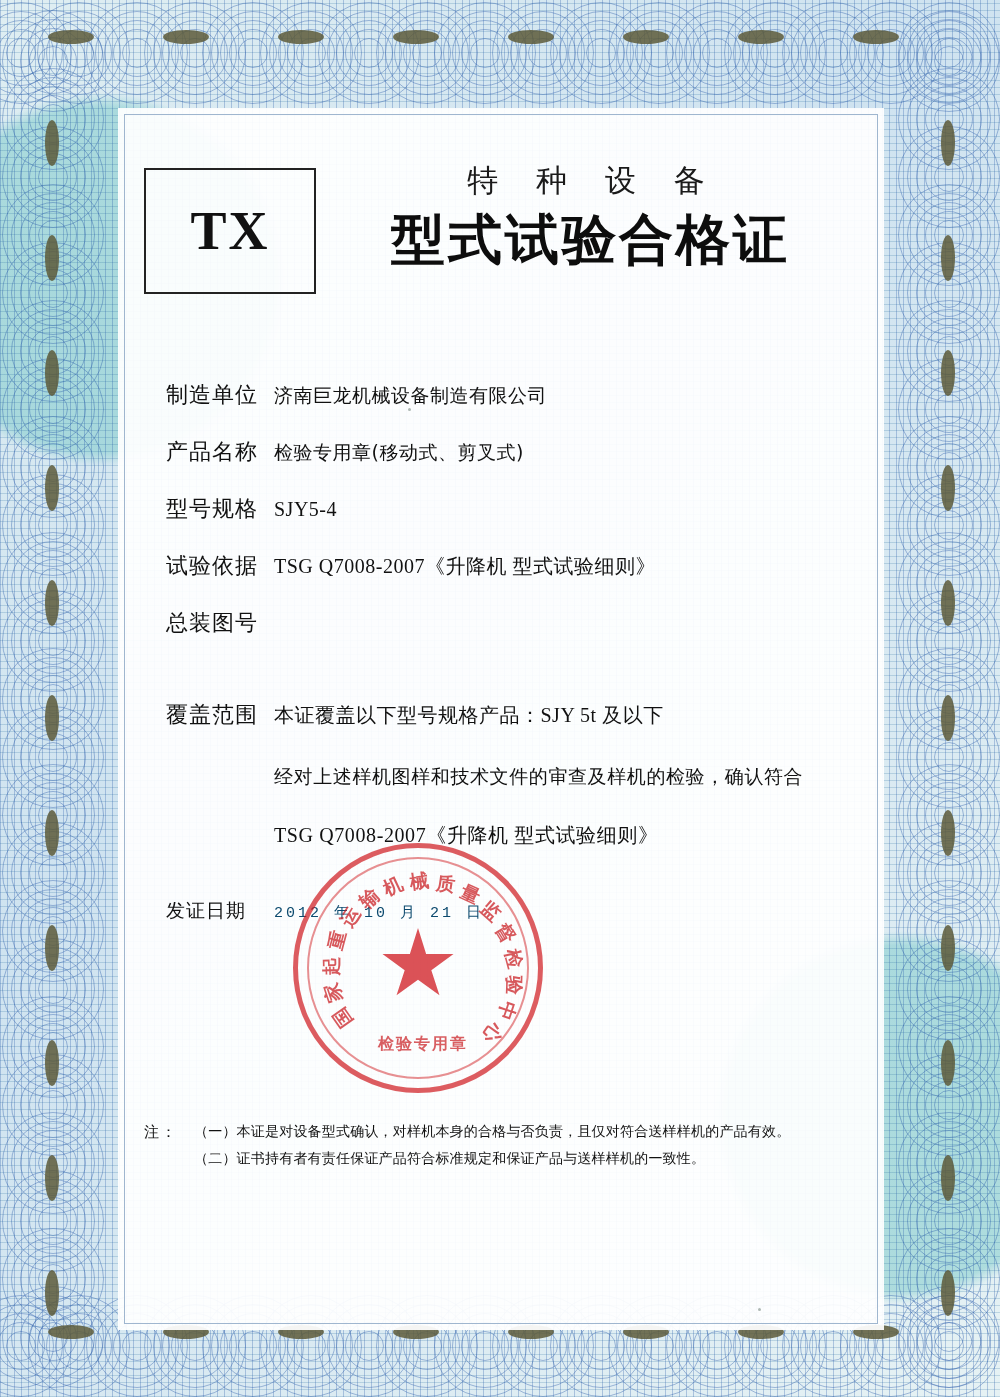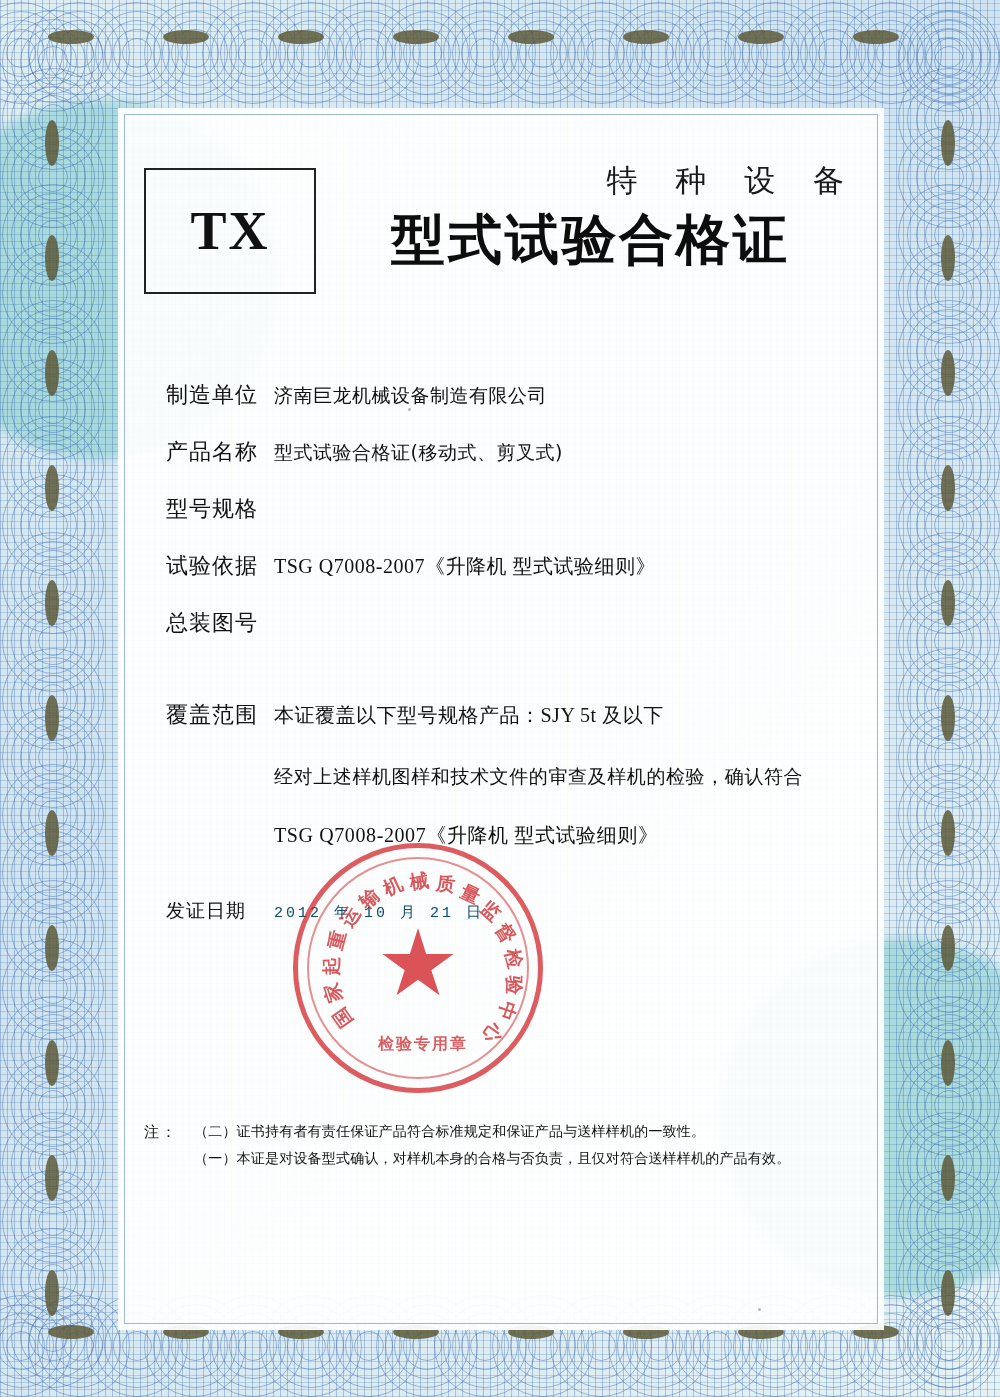--- a/index.html
+++ b/index.html
@@ -87,21 +87,21 @@
     font-weight: bold;
     font-size: 54px;
     letter-spacing: 2px;
     color: #111;
   }
   .title-small {
     position: absolute;
     left: 210px;
     top: 52px;
     width: 530px;
-    text-align: right;
+    text-align: center;
     font-family: "DejaVu Sans", sans-serif;
     font-size: 31px;
     letter-spacing: 14px;
     color: #1a1a1a;
   }
   .title-big {
     position: absolute;
     left: 200px;
     top: 96px;
     width: 545px;
@@ -760,24 +760,25 @@
     <div class="title-small">特 种 设 备</div>
     <div class="title-big">型式试验合格证</div>
 
     <div class="fields" id="fields">
         <div class="row">
           <div class="lbl">制造单位</div>
           <div class="val">济南巨龙机械设备制造有限公司</div>
         </div>
         <div class="row">
           <div class="lbl">产品名称</div>
-          <div class="val">型式试验合格证(移动式、剪叉式)</div>
+          <div class="val">检验专用章(移动式、剪叉式)</div>
         </div>
         <div class="row">
           <div class="lbl">型号规格</div>
+          <div class="val serif">SJY5-4</div>
         </div>
         <div class="row">
           <div class="lbl">试验依据</div>
           <div class="val serif">TSG Q7008-2007《升降机 型式试验细则》</div>
         </div>
         <div class="row">
           <div class="lbl">总装图号</div>
         </div>
       </div>
 
@@ -815,21 +816,21 @@
           <span style="transform: rotate(125deg) translate(0px, -104px) rotate(0deg);">心</span>
         </div>
       <div class="seal-star"></div>
       <div class="seal-bottom">检验专用章</div>
     </div>
 
 
     <div class="notes">
       <div class="note-label">注：</div>
       <div class="note-body" id="notes-body">
+          <div class="note-line">（一）本证是对设备型式确认，对样机本身的合格与否负责，且仅对符合送样样机的产品有效。</div>
           <div class="note-line">（二）证书持有者有责任保证产品符合标准规定和保证产品与送样样机的一致性。</div>
-          <div class="note-line">（一）本证是对设备型式确认，对样机本身的合格与否负责，且仅对符合送样样机的产品有效。</div>
         </div>
     </div>
 
     <div class="dot" style="left:290px; top:300px;"></div>
     <div class="dot" style="left:640px; top:1200px;"></div>
   </div>
 </div>
 
 </body></html>

